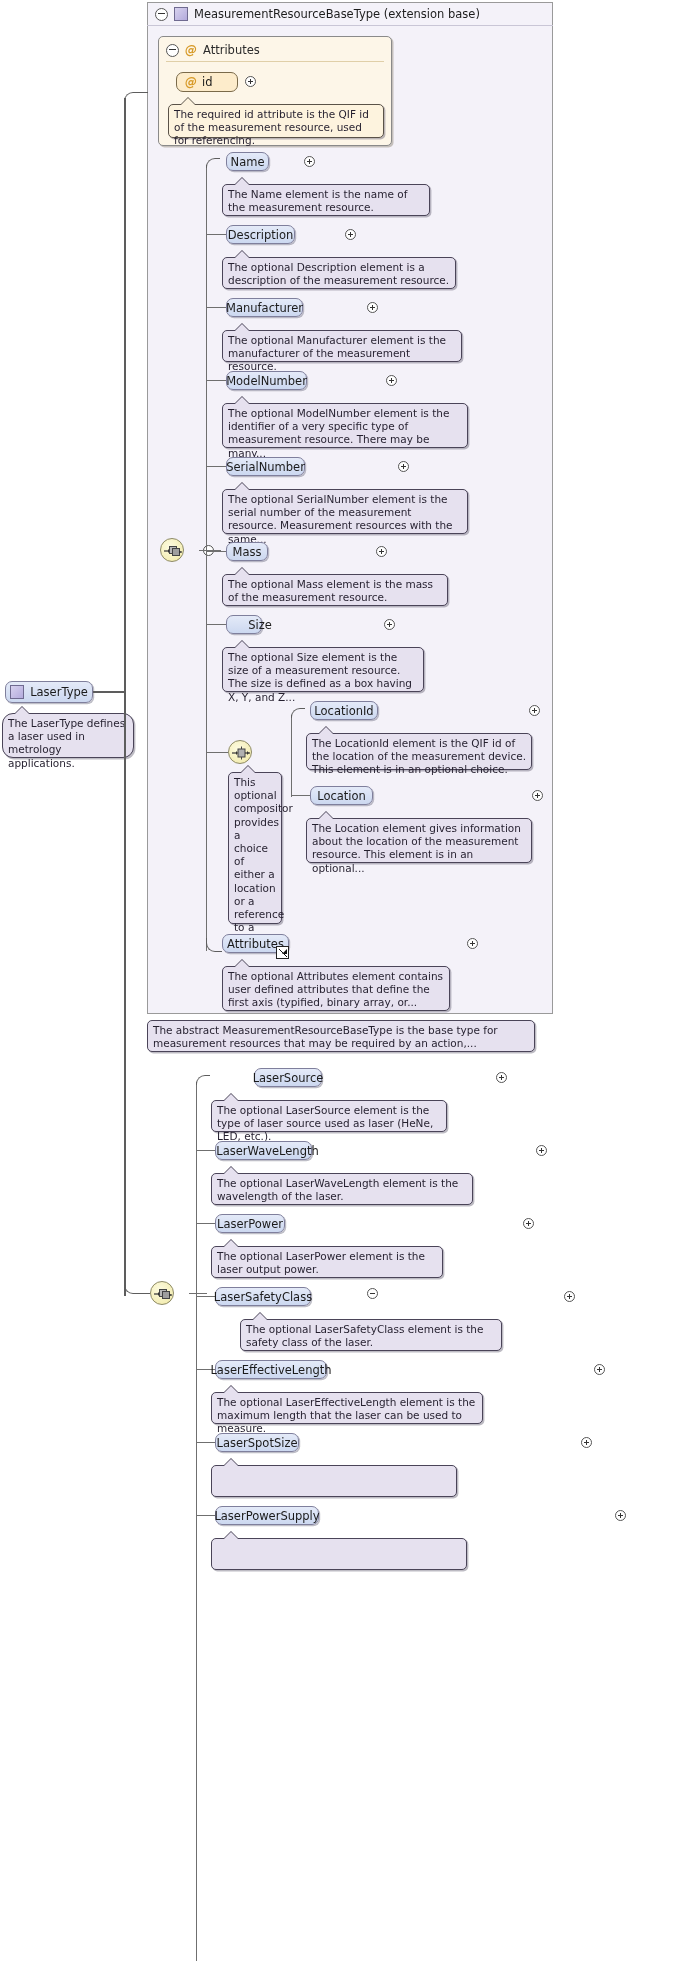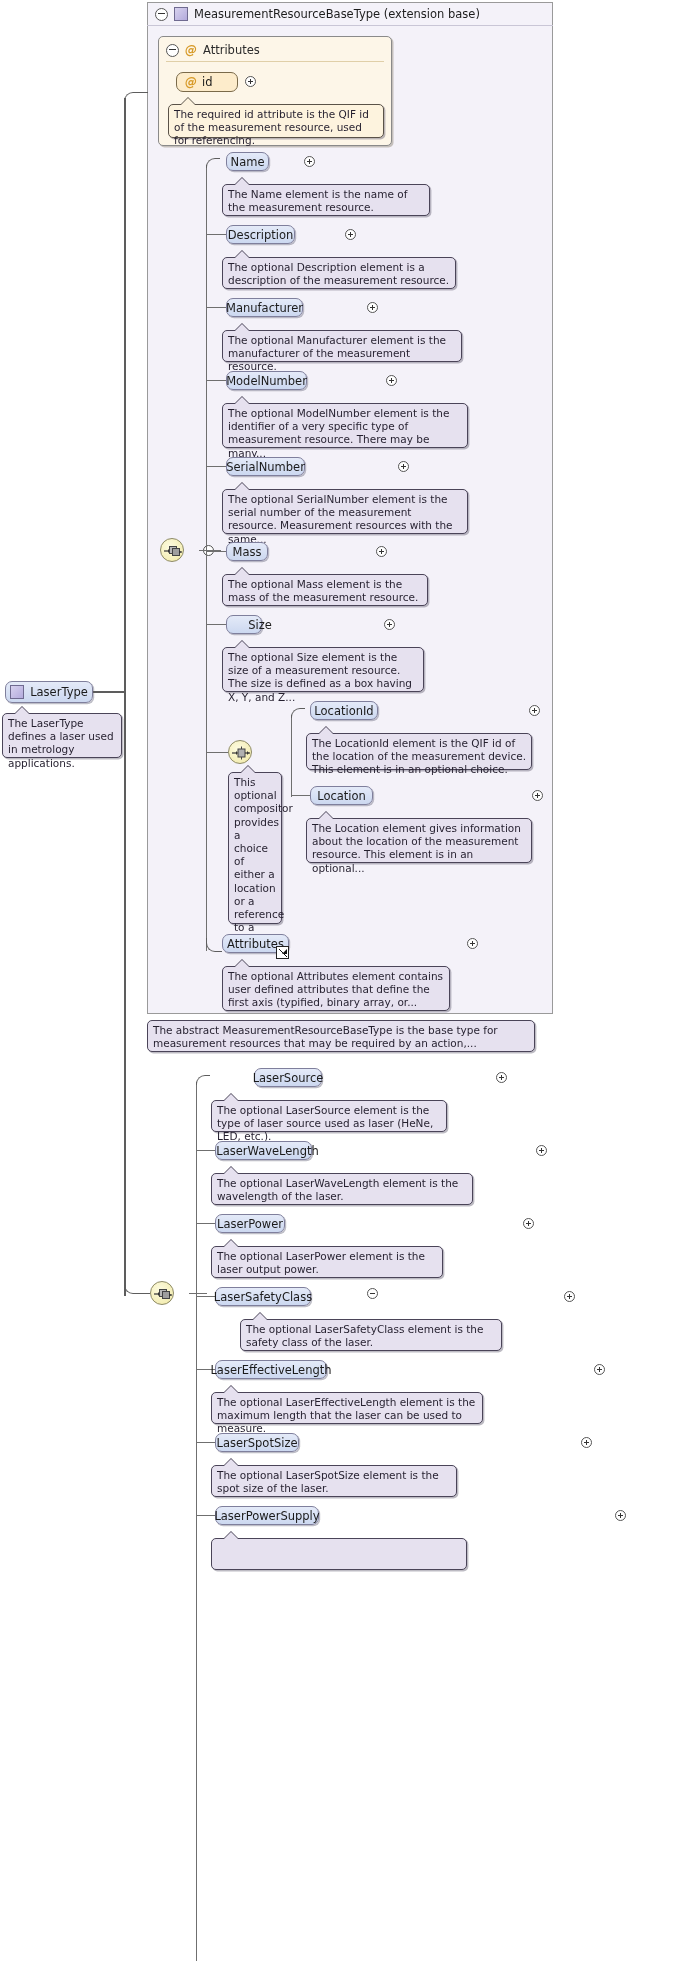--- a/index.html
+++ b/index.html
@@ -228,21 +228,21 @@
   <span class="notch"></span>
   <span>The optional SerialNumber element is the serial number of the measurement resource. Measurement resources with the same...</span>
 </div>
 
 
 <div class="ln lnh" style="left:206px;top:551px;width:21px;height:1px;"></div>
 <div class="elem" style="left:226px;top:542px;width:42px;height:19px;">
   <span>Mass</span>
 </div>
 <span class="tog plus abs" style="left:274px;top:546px;"></span>
-<div class="note" style="left:222px;top:574px;width:206px;height:32px;">
+<div class="note" style="left:222px;top:574px;width:226px;height:32px;">
   <span class="notch"></span>
   <span>The optional Mass element is the mass of the measurement resource.</span>
 </div>
 
 
 <div class="ln lnh" style="left:206px;top:624px;width:21px;height:1px;"></div>
 <div class="elem" style="left:226px;top:615px;width:36px;height:19px;padding-left:32px;">
   <span>Size</span>
 </div>
 <span class="tog plus abs" style="left:268px;top:619px;"></span>
@@ -312,21 +312,21 @@
 
 <div class="note" style="left:147px;top:1020px;width:388px;height:32px;">
   <span>The abstract MeasurementResourceBaseType is the base type for measurement resources that may be required by an action,...</span>
 </div>
 
 
 <div class="elem" style="left:5px;top:681px;width:88px;height:22px;gap:6px;">
   <span class="sqicon"></span>
   <span>LaserType</span>
 </div>
-<div class="note" style="left:2px;top:713px;width:120px;height:45px;">
+<div class="note" style="left:2px;top:713px;width:132px;height:45px;border-radius:11px;">
   <span class="notch"></span>
   <span>The LaserType defines a laser used in metrology applications.</span>
 </div>
 
 
 <div class="ln lnh thick" style="left:93px;top:691px;width:32px;height:1.6px;"></div>
 <div class="ln lnv thick" style="left:124px;top:98px;width:1.6px;height:1198px;"></div>
 
 <div class="elbow tl" style="left:124px;top:92px;width:24px;height:12px;border-width:1.6px;"></div>
 
@@ -405,21 +405,20 @@
 </div>
 
 
 <div class="ln lnh" style="left:196px;top:1442px;width:20px;height:1px;"></div>
 <div class="elem" style="left:215px;top:1433px;width:84px;height:19px;">
   <span>LaserSpotSize</span>
 </div>
 <span class="tog plus abs" style="left:305px;top:1437px;"></span>
 <div class="note" style="left:211px;top:1465px;width:246px;height:32px;">
   <span class="notch"></span>
-  <span>The optional LaserSpotSize element is the spot size of the laser.</span>
 </div>
 
 
 <div class="ln lnh" style="left:196px;top:1515px;width:20px;height:1px;"></div>
 <div class="elem" style="left:215px;top:1506px;width:104px;height:19px;">
   <span>LaserPowerSupply</span>
 </div>
 <span class="tog plus abs" style="left:325px;top:1510px;"></span>
 <div class="note" style="left:211px;top:1538px;width:256px;height:32px;">
   <span class="notch"></span>

